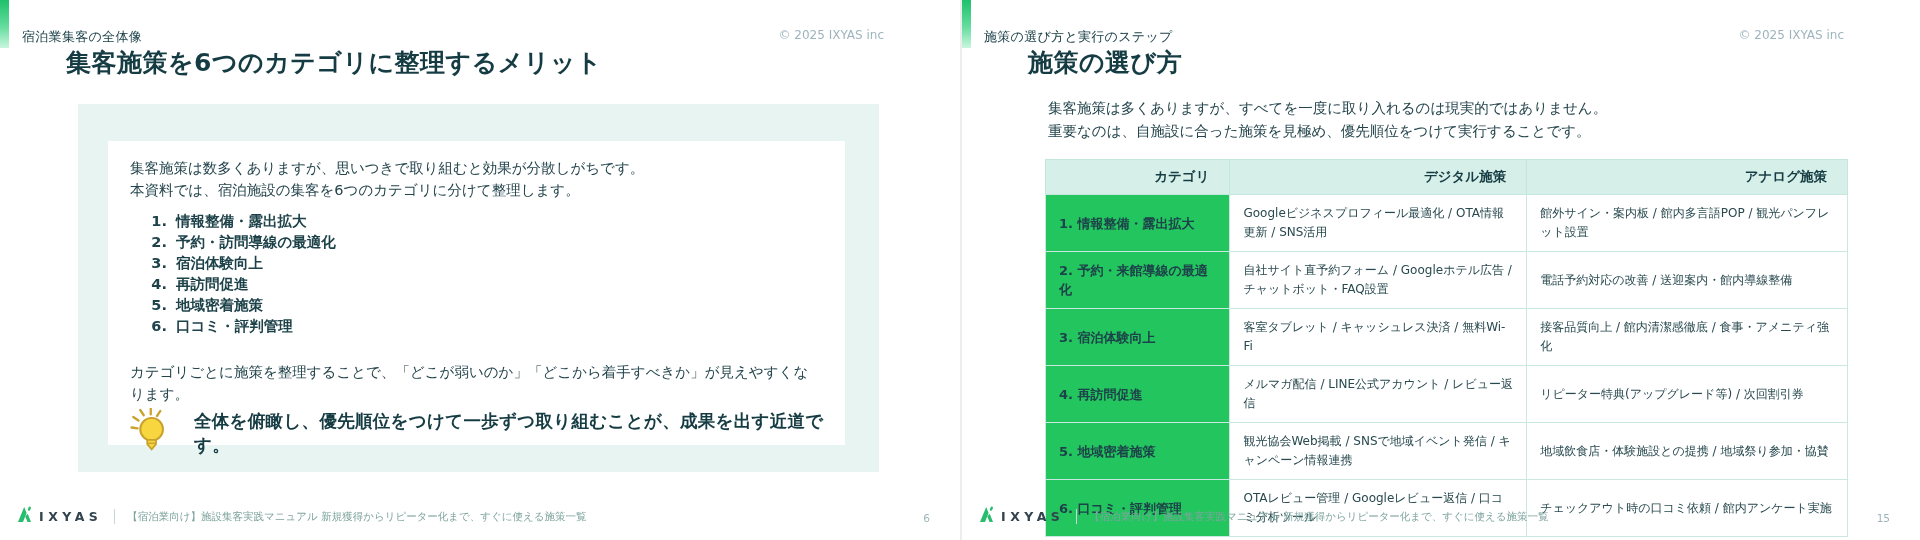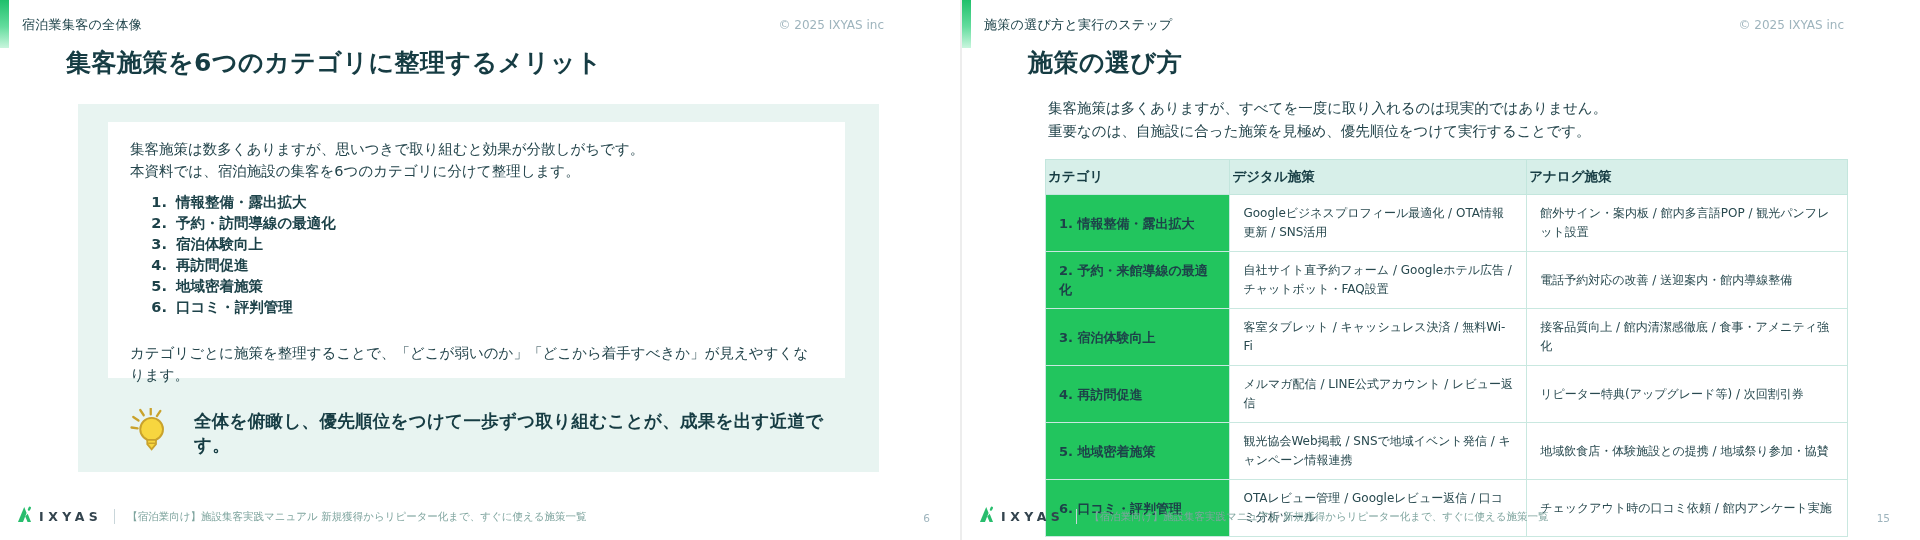--- a/index.html
+++ b/index.html
@@ -3,42 +3,42 @@
 <meta charset="utf-8">
 <style>
   *{margin:0;padding:0;box-sizing:border-box}
   html,body{width:1920px;height:540px}
   body{font-family:"DejaVu Sans","Liberation Sans",sans-serif;background:#ffffff;overflow:hidden}
   .page{display:flex;width:1920px;height:540px}
   .slide{position:relative;width:960px;height:540px;background:#ffffff;overflow:hidden;flex:0 0 960px}
   .slide.right-slide{border-left:2px solid #ededed}
   .accent-bar{position:absolute;top:0;left:0;width:9px;height:48px;
     background:linear-gradient(180deg,#1fc06b 0%,#63dc9d 55%,#c9f6de 100%)}
-  .slide-hdr{position:absolute;top:16px;left:22px;right:76px;display:flex;justify-content:space-between;align-items:center}
+  .slide-hdr{position:absolute;top:28px;left:22px;right:76px;display:flex;justify-content:space-between;}
   .hdr-label{font-size:13px;color:#1d4249;font-weight:500;letter-spacing:.3px}
   .copyright{font-size:12px;color:#9eb4bd}
   .slide-title{position:absolute;left:66px;top:46px;font-size:25px;font-weight:bold;color:#163c43;letter-spacing:.5px}
 
   
   .mintbox{position:absolute;left:78px;top:104px;width:801px;height:368px;background:#e8f4f1}
-  .card{position:absolute;left:30px;top:18px;width:737px;height:256px;background:#ffffff;padding:16px 22px 16px 22px}
+  .card{position:absolute;left:30px;top:37px;width:737px;height:304px;background:#ffffff;padding:16px 22px 16px 22px}
   .card .intro-line{font-size:14.5px;color:#24454c;line-height:22px}
   .card ol{margin:10px 0 0 42px}
   .card ol li{font-size:14.5px;font-weight:bold;color:#1d4249;line-height:21px;padding-left:4px}
   .card .closing{margin-top:24px;font-size:14.5px;color:#24454c;line-height:22px}
   .bulb-row{position:absolute;left:50px;top:304px;width:720px;display:flex;align-items:center;gap:24px}
   .highlight{font-size:17.5px;font-weight:bold;color:#163c43;letter-spacing:.3px}
 
   
   .intro-block{position:absolute;left:86px;top:97px}
   .intro-block .intro-line{font-size:14.5px;color:#24454c;line-height:23px}
   .tablewrap{position:absolute;left:83px;top:159px;width:803px}
   table{border-collapse:collapse;width:100%}
   th{background:#d7efe9;border:1px solid #c3e6dd;font-size:13.5px;color:#163c43;
-     padding:8px 2px;text-align:left;font-weight:bold}
+     padding:8px 20px;text-align:right;font-weight:bold}
   td{border:1px solid #c9e8e0;font-size:12px;color:#28494f;padding:9px 13px;line-height:19px;vertical-align:middle;background:#ffffff}
   td.cat{background:#22c55e;font-weight:bold;font-size:13px;color:#1d4249}
 
   
   .slide-footer{position:absolute;left:17px;bottom:13px;display:flex;align-items:center;gap:12px}
   .brand{display:flex;align-items:center;gap:6px}
   .brand-name{font-size:12.5px;font-weight:bold;letter-spacing:4.5px;color:#33444e}
   .fdiv{width:1px;height:15px;background:#c9d6da}
   .ftext{font-size:10.5px;color:#7ea49e}
   .pagenum{position:absolute;right:30px;bottom:16px;font-size:10.5px;color:#9eb4bd}

